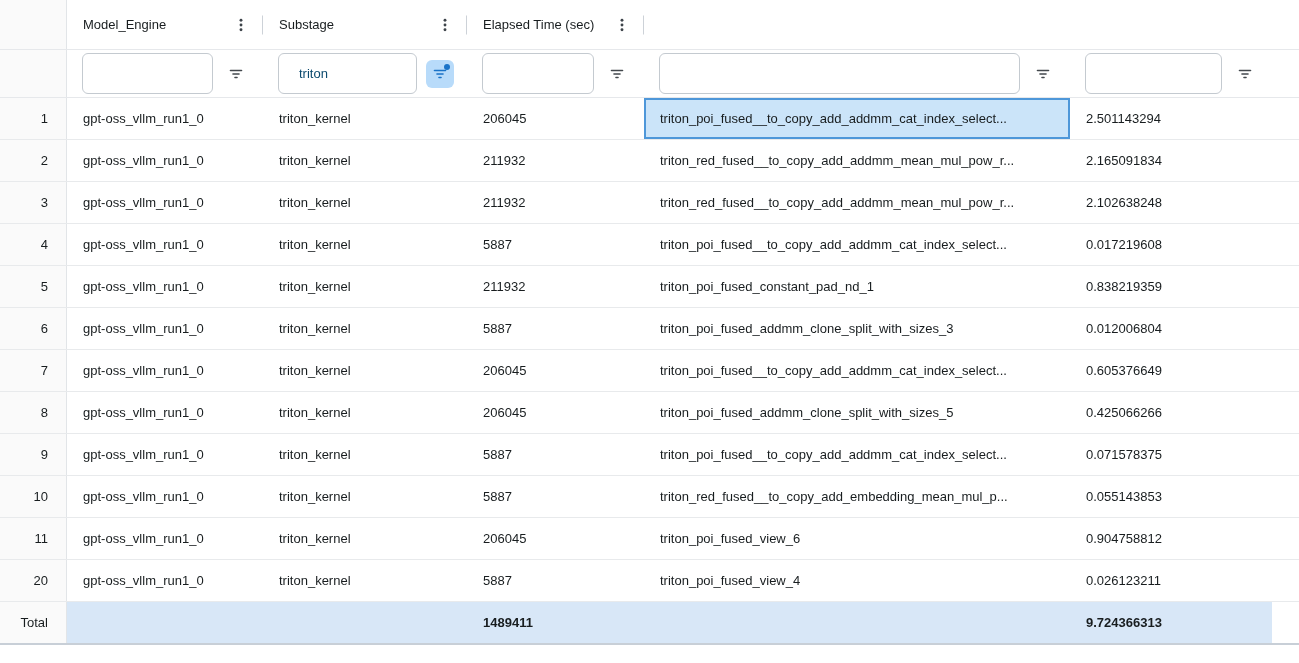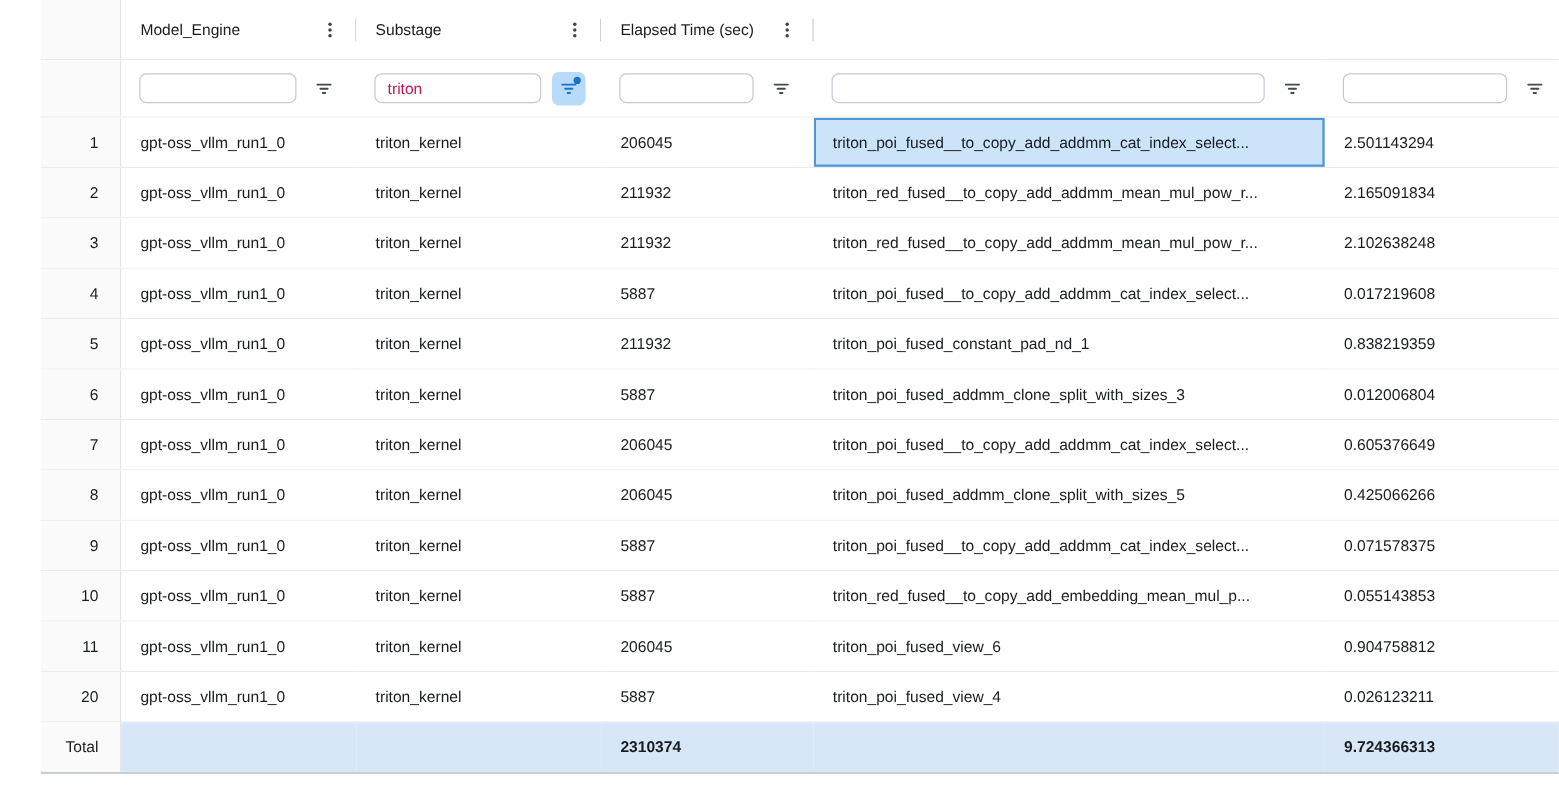--- a/index.html
+++ b/index.html
@@ -12,21 +12,20 @@
     overflow: hidden;
   }
   .grid {
     width: 1299px;
     background: #fff;
   }
   .grid-row {
     display: grid;
     grid-template-columns: 67px 196px 204px 177px 426px 202px 1fr;
     align-items: stretch;
-    margin-left: 34px;
   }
   
   .header-row { height: 50px; border-bottom: 1px solid #e6e8eb; }
   .corner-cell {
     background: #fafafa;
     border-right: 1px solid #e2e5e8;
   }
   .h-cell {
     position: relative;
     display: flex; align-items: center;
@@ -48,24 +47,24 @@
   }
   .filler-cell { background: #fff; }
   
   .filter-row { height: 48px; border-bottom: 1px solid #e6e8eb; }
   .f-cell {
     display: flex; align-items: center;
     padding: 0 13px 0 15px; gap: 9px;
     background: #fff;
   }
   .f-input {
-    flex: 1 1 auto; min-width: 0; height: 25px;
+    flex: 1 1 auto; min-width: 0; height: 41px;
     border: 1px solid #c4cad0; border-radius: 6px;
-    padding: 0 10px;
-    font-family: inherit; font-size: 13px; color: #be185d;
+    padding: 0 20px;
+    font-family: inherit; font-size: 13px; color: #0c4a6e;
     background: #fff; outline: none;
   }
   .filter-btn {
     position: relative;
     flex: 0 0 auto; width: 28px; height: 28px;
     display: flex; align-items: center; justify-content: center;
     background: transparent; border: none; border-radius: 6px;
     color: #43484d; cursor: pointer;
   }
   .filter-btn.active {
@@ -316,18 +315,18 @@
         <div class="cell">triton_poi_fused_view_4</div>
         <div class="cell">0.026123211</div>
         <div class="filler-cell"></div>
       </div>
     </div>
   <div class="grid-row total-row">
     <div class="num-cell">Total</div>
 
   <div class="cell"></div>
       <div class="cell"></div>
-      <div class="cell total-value">2310374</div>
+      <div class="cell total-value">1489411</div>
       <div class="cell"></div>
       <div class="cell total-value">9.724366313</div>
       <div class="filler-cell"></div>
     </div>
 </div>
 
 </body></html>

